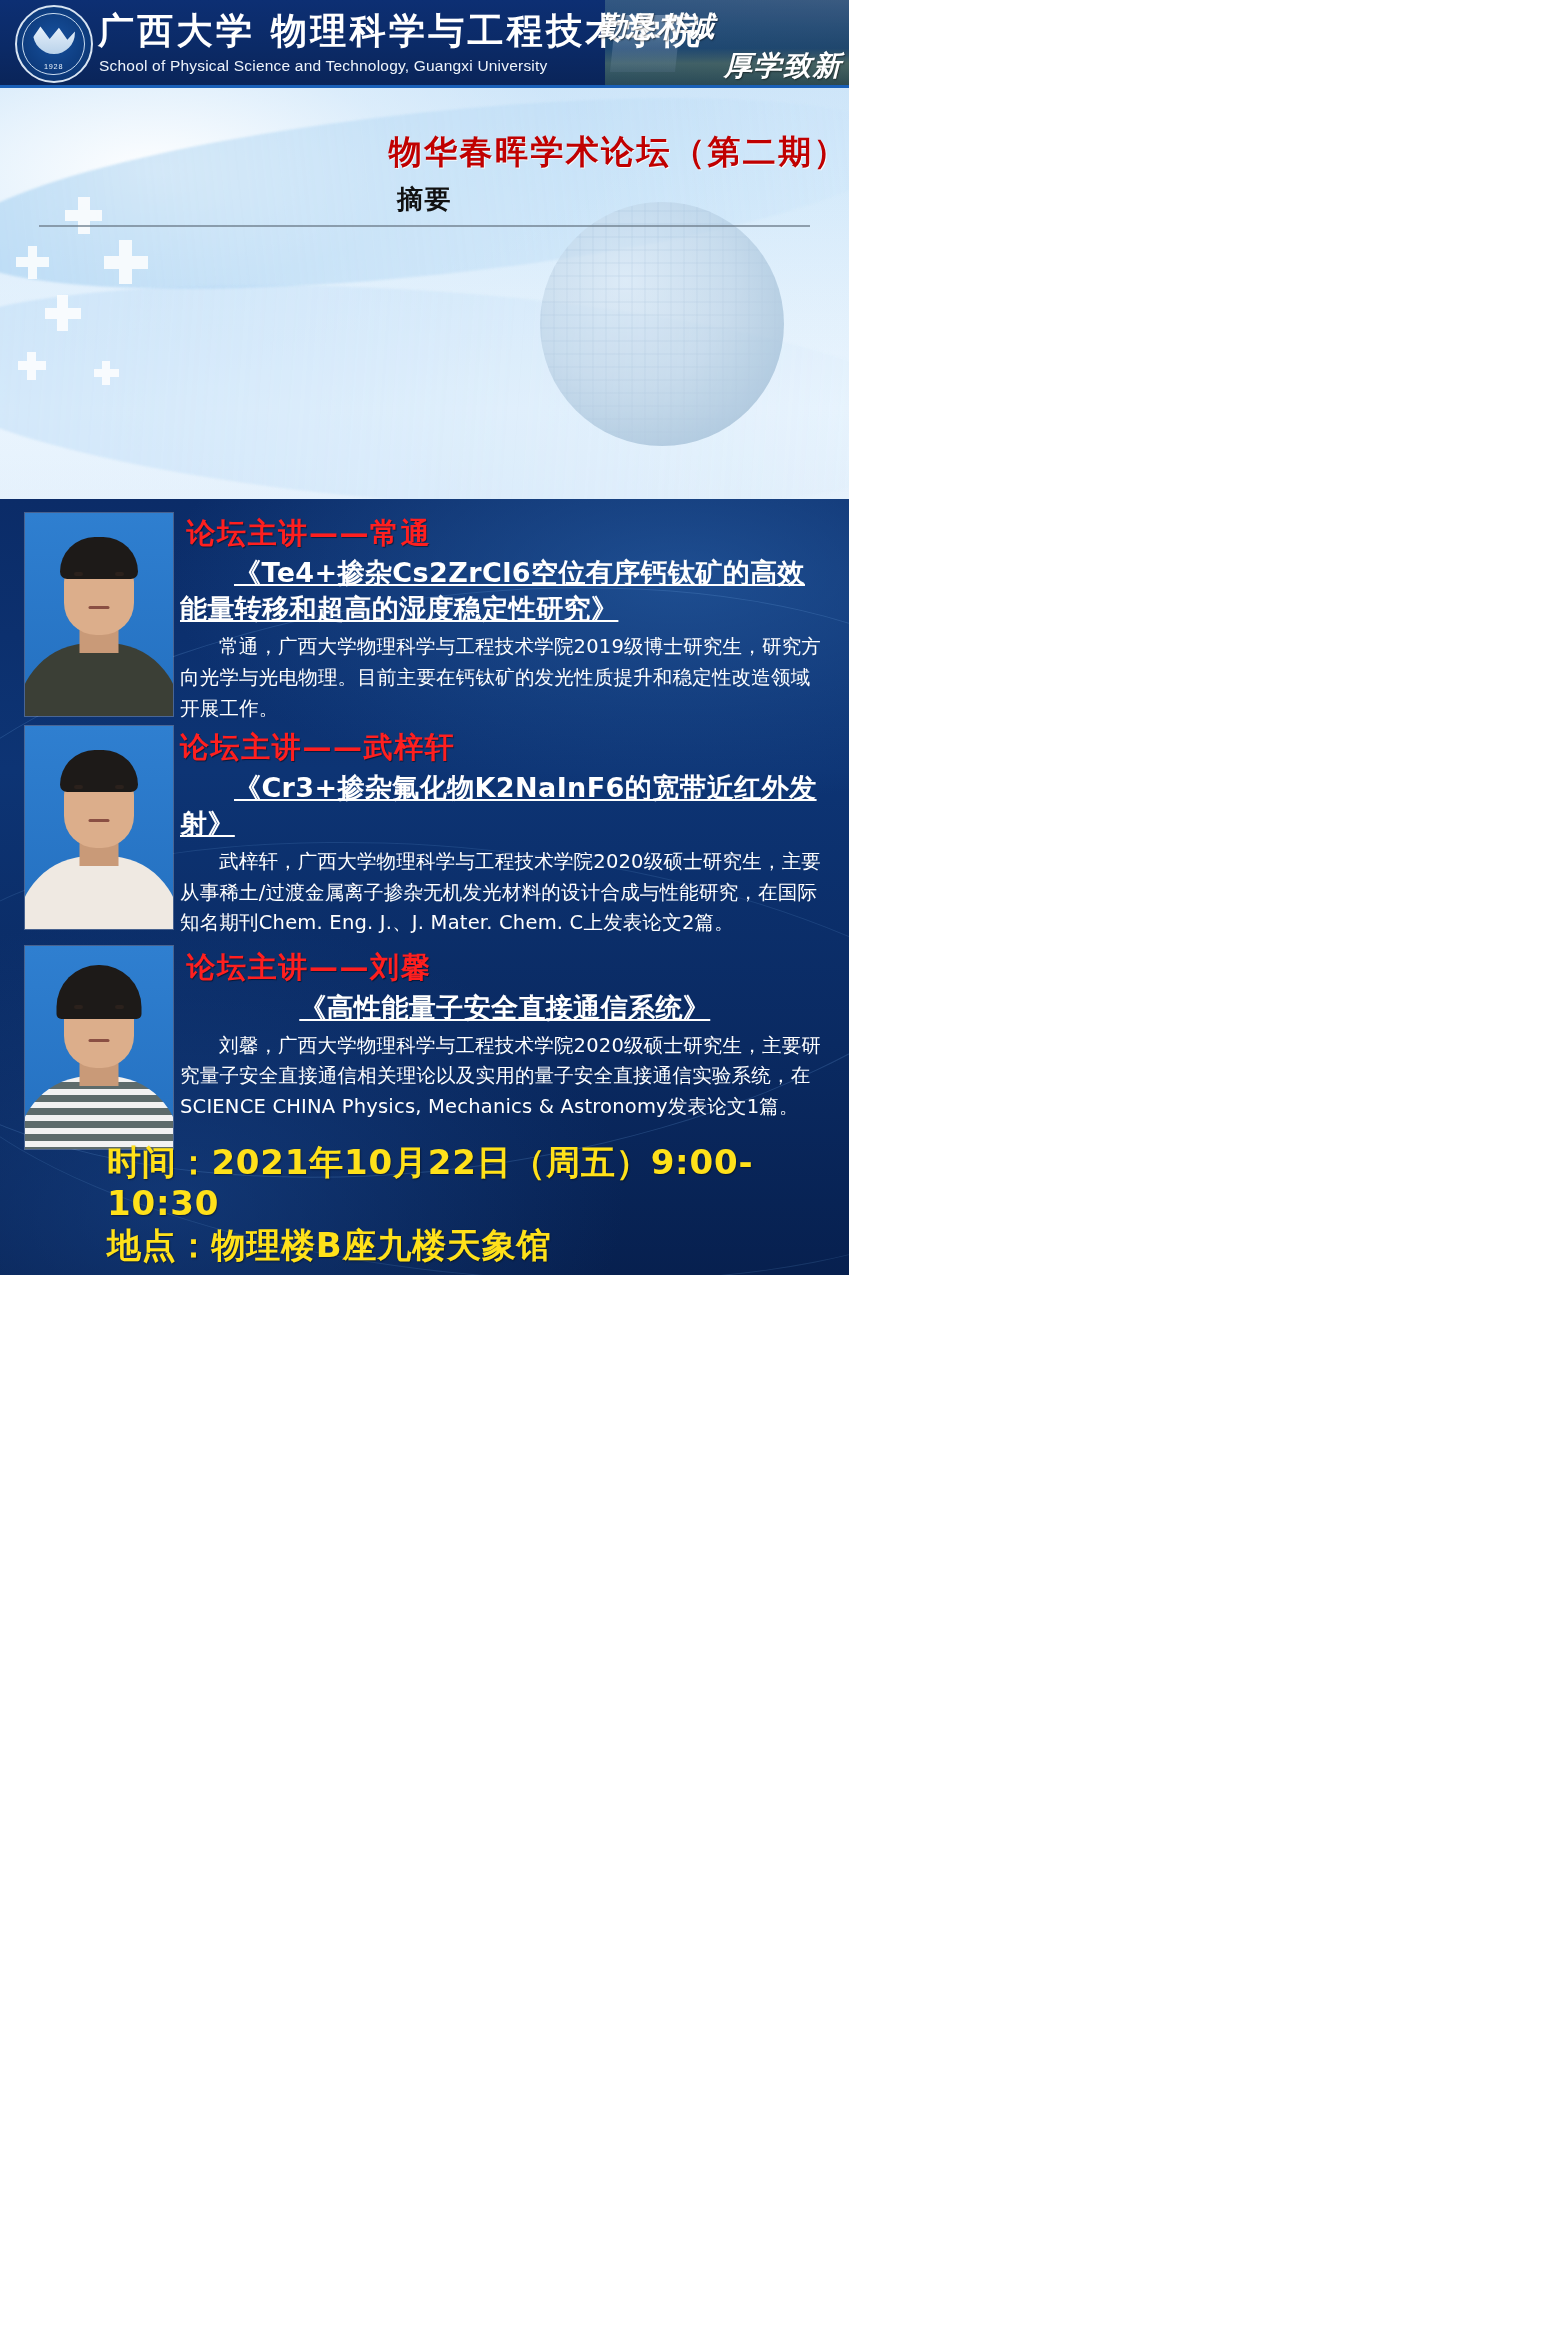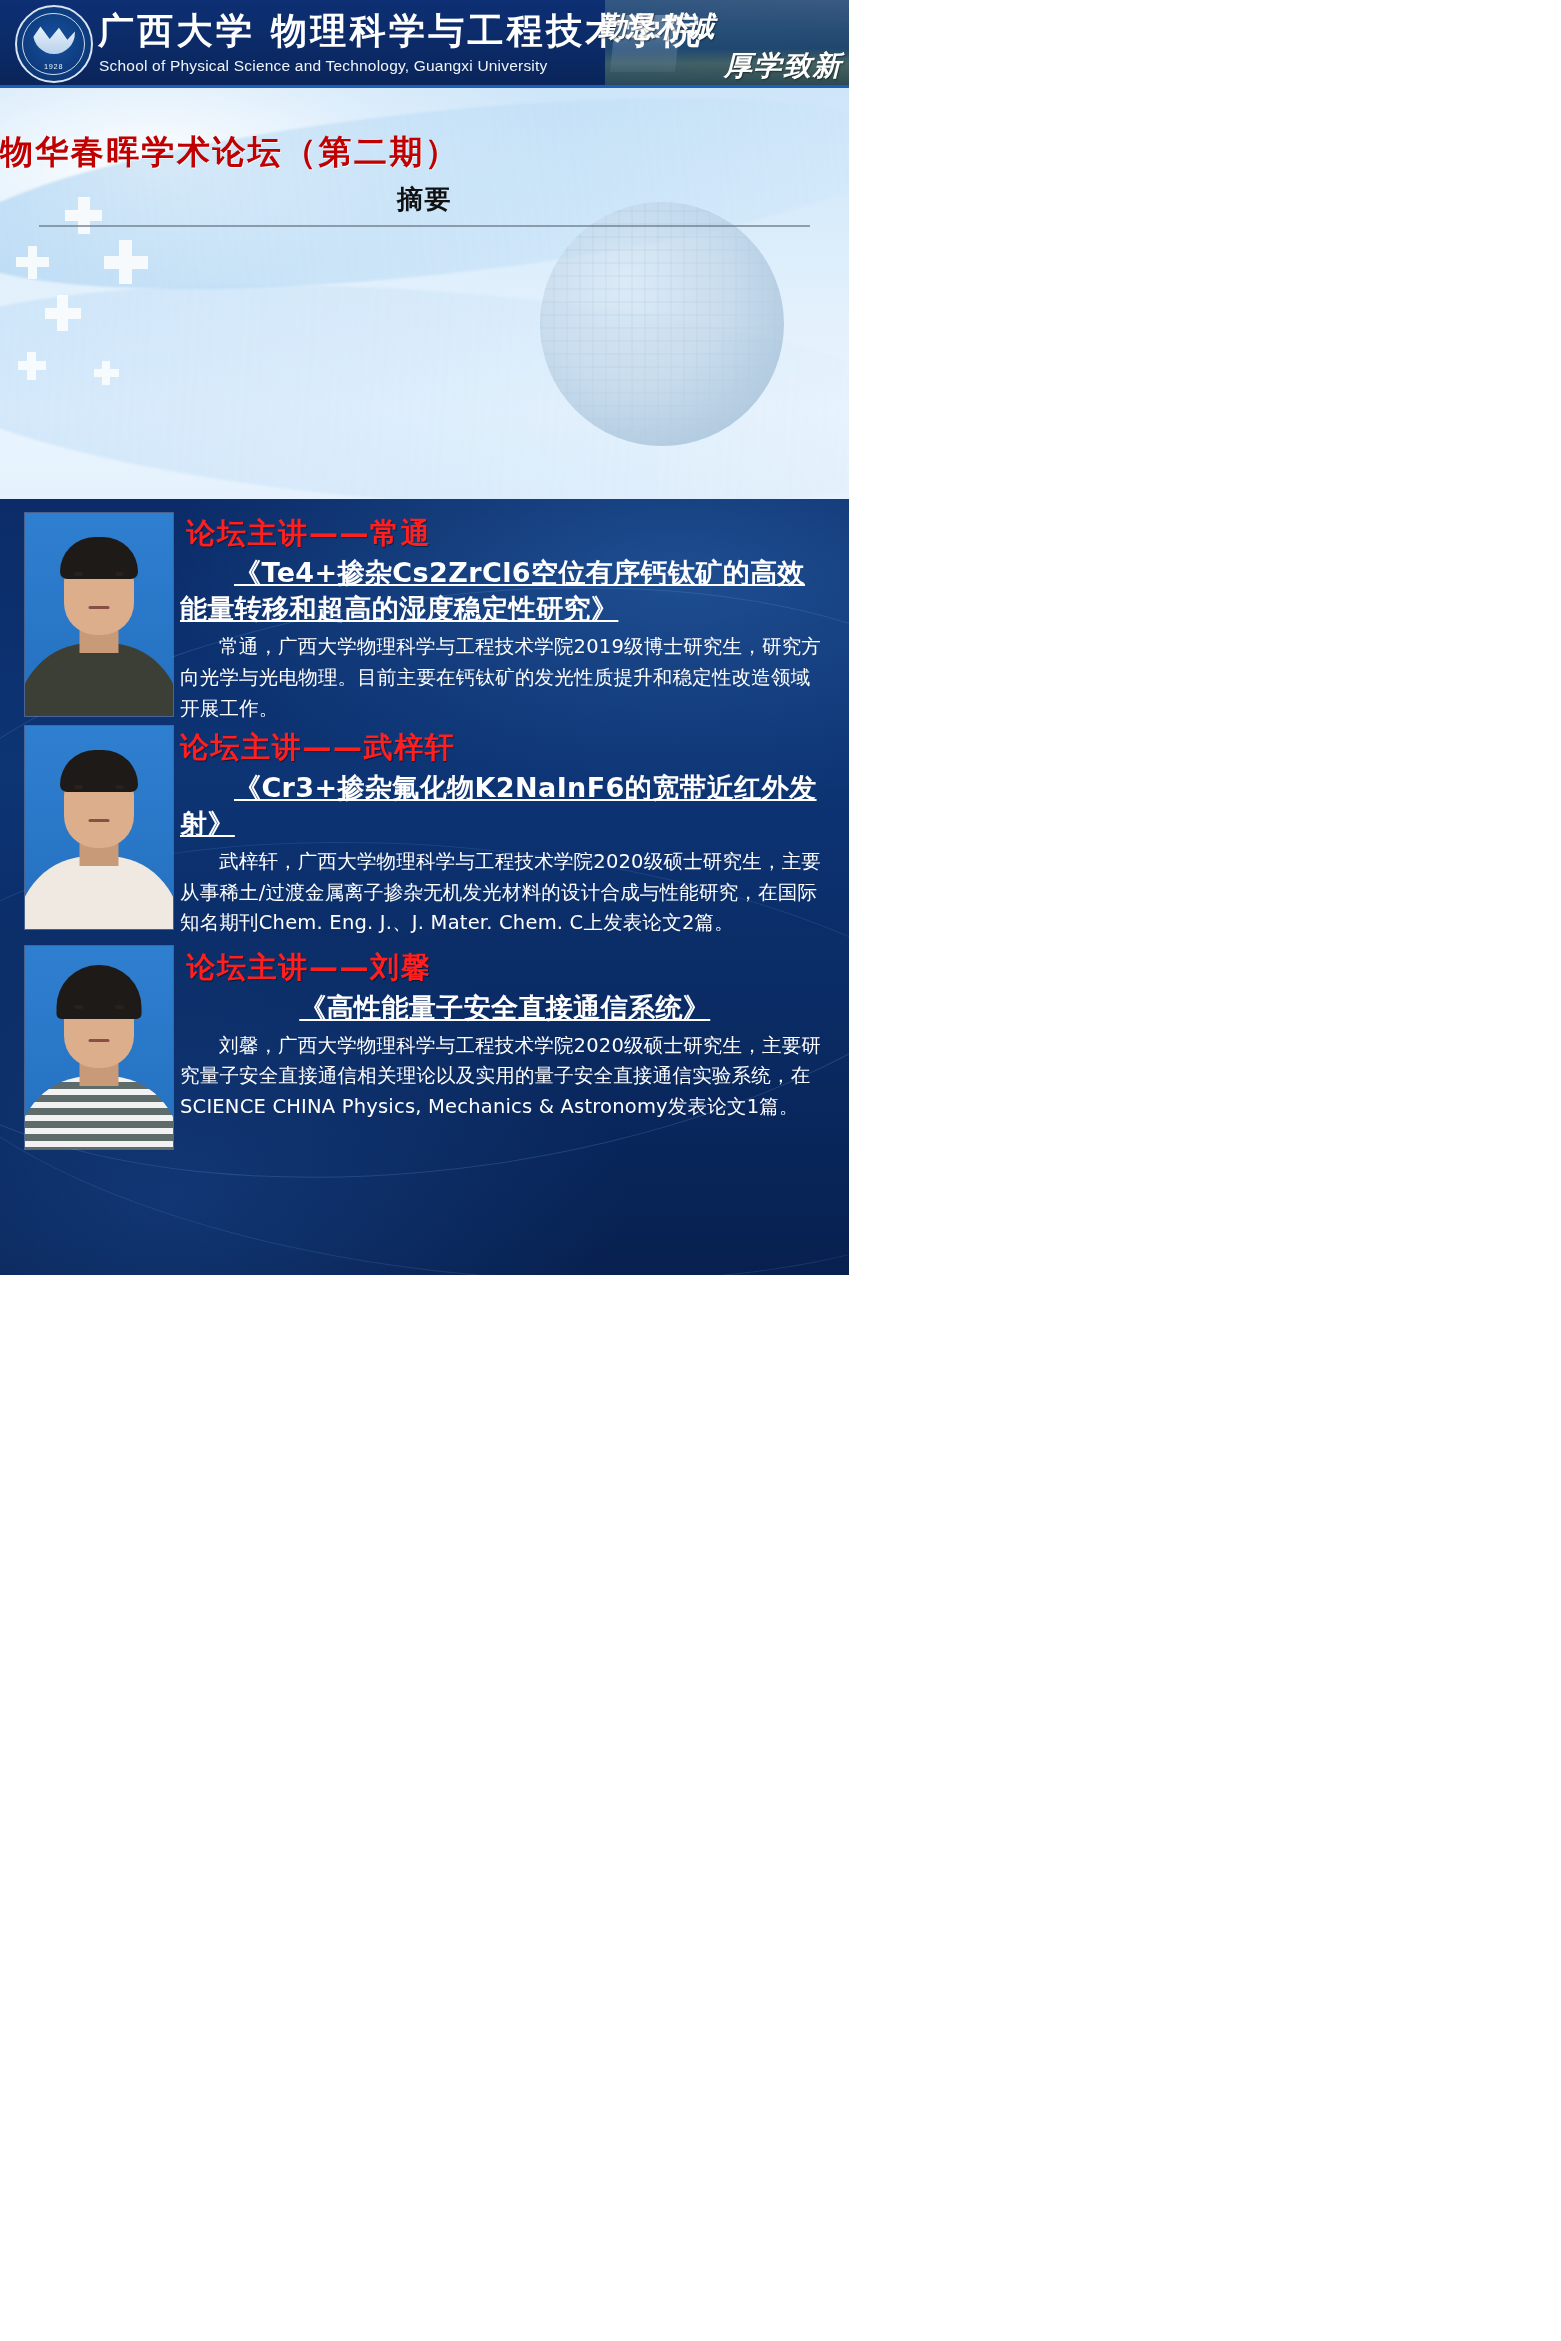--- a/index.html
+++ b/index.html
@@ -185,21 +185,21 @@
     opacity: 0.85;
   }
   .plus {
     position: absolute;
     background: #ffffff;
   }
   .ab-title {
     position: absolute;
     left: 0; right: 0;
     top: 42px;
-    text-align: left;
+    text-align: right;
     color: #c00000;
     font-family: "DejaVu Serif", serif;
     font-weight: bold;
     font-size: 33px;
     letter-spacing: 2.4px;
     text-shadow: 0.8px 0.8px 0 rgba(255,255,255,0.8);
   }
   .ab-sub {
     position: absolute;
     left: 0; right: 0;
@@ -495,15 +495,19 @@
       <div class="eye l"></div>
       <div class="eye r"></div>
       <div class="mouth"></div>
     </div>
     <div class="sp-block b3">
       <div class="sp-head">论坛主讲——刘馨</div>
       <div class="sp-title center">《高性能量子安全直接通信系统》</div>
       <div class="sp-desc">刘馨，广西大学物理科学与工程技术学院2020级硕士研究生，主要研究量子安全直接通信相关理论以及实用的量子安全直接通信实验系统，在SCIENCE CHINA Physics, Mechanics &amp; Astronomy发表论文1篇。</div>
     </div>
 
+    <div class="footer">
+      <div class="foot-line">时间：2021年10月22日（周五）9:00-10:30</div>
+      <div class="foot-line">地点：物理楼B座九楼天象馆</div>
+    </div>
   </div>
 </div>
 
 
 </body></html>

